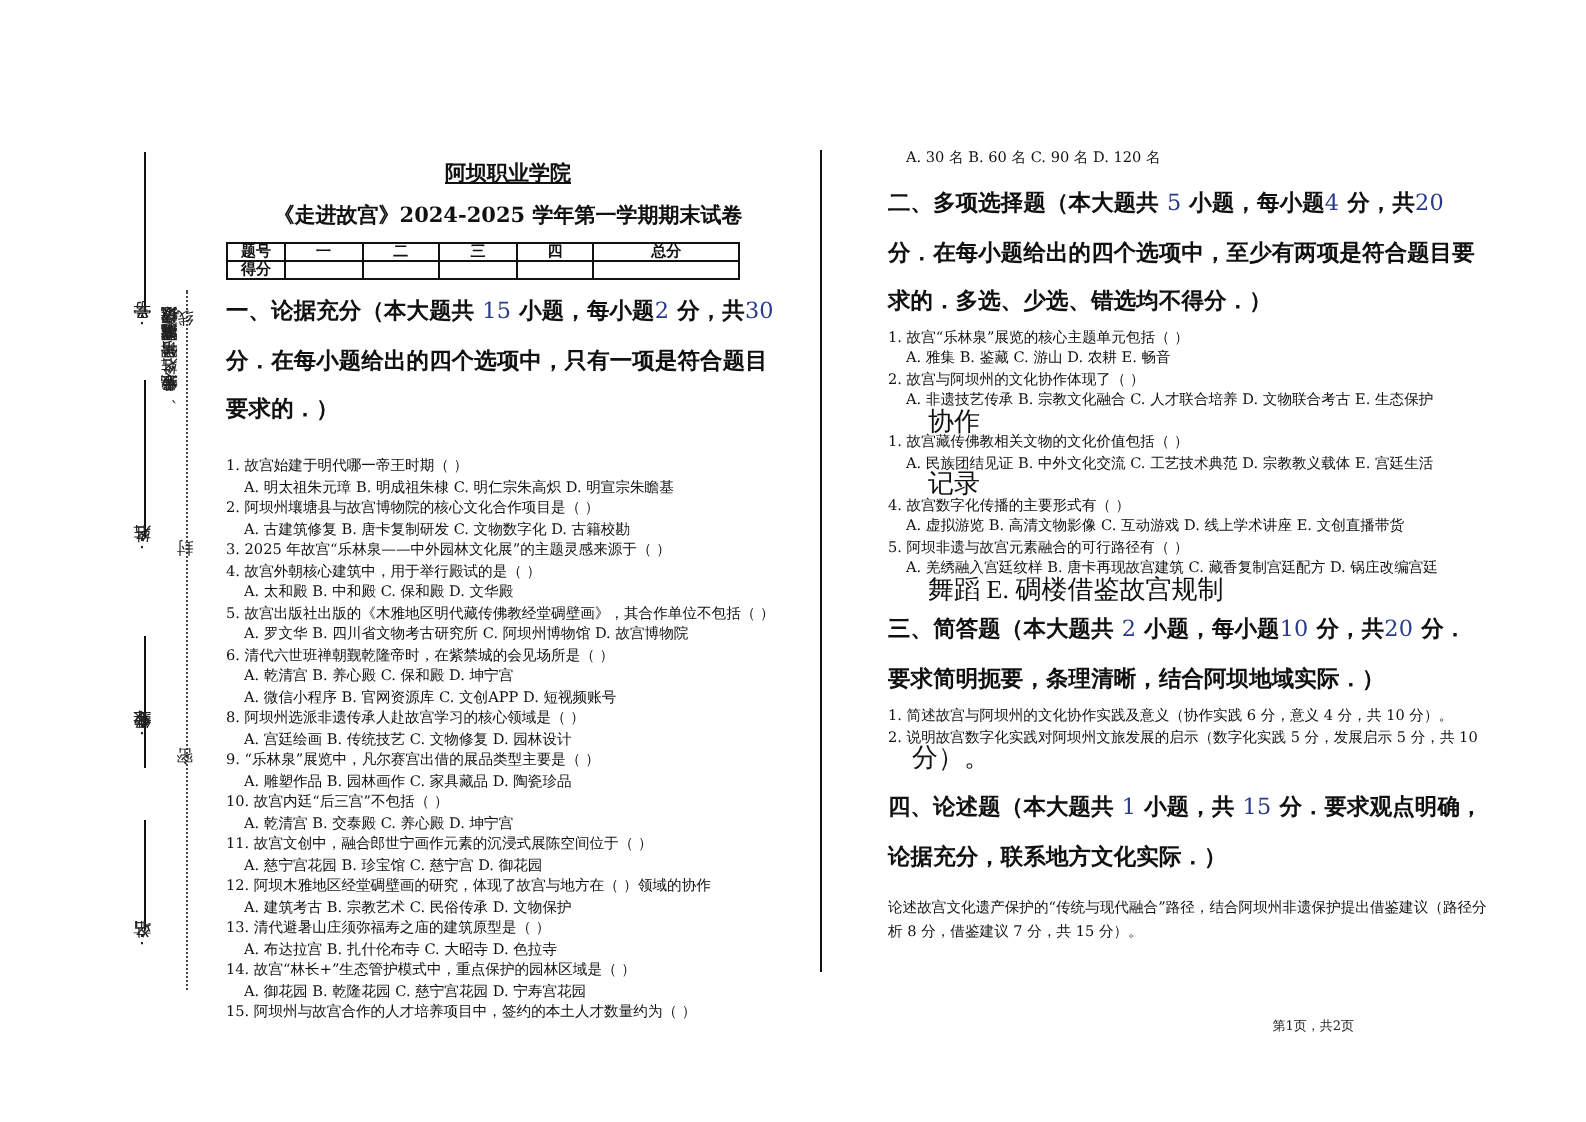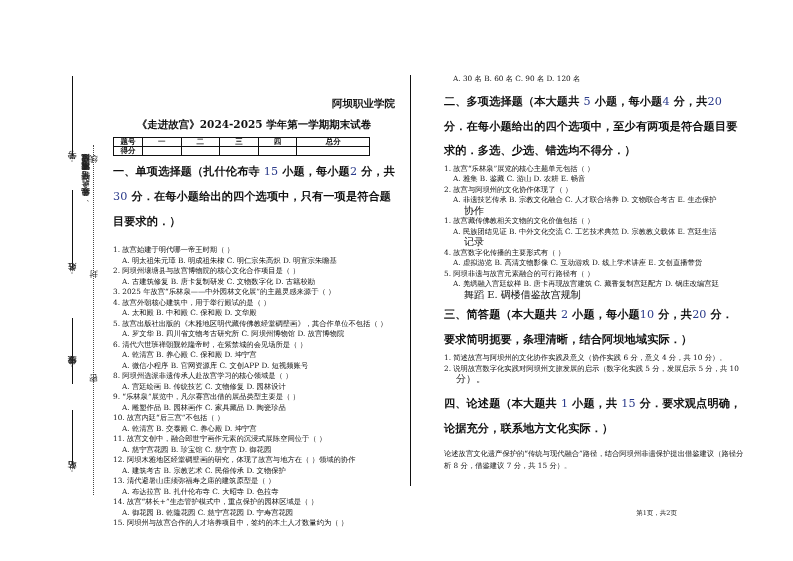--- a/index.html
+++ b/index.html
@@ -13,36 +13,36 @@
   .dotline { position:absolute; left:53px; top:55px; height:350px; width:0;
              border-left:1.4px dotted #444; }
   .vtext { position:absolute; writing-mode:vertical-rl; transform:rotate(180deg);
            font-size:9px; line-height:11px; white-space:nowrap; color:#222; }
   .vtext.small { font-size:8.5px; }
   .seal-char { position:absolute; left:49px; font-size:8.5px; background:#fff;
                writing-mode:vertical-rl; transform:rotate(180deg); line-height:9px; color:#222; }
 
   
   .colL { position:absolute; left:113px; top:80px; width:282px; }
-  .school { text-align:right; font-weight:bold; font-size:10.5px; margin-top:16px; height:14px; line-height:14px; }
+  .school { text-align:center; font-weight:bold; font-size:10.5px; margin-top:0; height:14px; line-height:14px;text-decoration:underline; }
   .title { text-align:center; font-weight:bold; font-size:10.5px; margin-top:7px; height:14px; line-height:14px; }
   table.score { border-collapse:collapse; width:257px; margin-top:6px; font-size:7.5px; }
   table.score td { border:1px solid #111; height:8px; padding:0; text-align:center; font-weight:bold; line-height:8px; }
   .sec-head { font-weight:bold; font-size:11.2px; line-height:24px; margin-top:3px; letter-spacing:0.1px; }
   .sec-head .num { color:#2a3a8a; font-weight:normal; }
   .q { font-size:7.3px; line-height:10.5px; white-space:nowrap; }
   .opt { font-size:7.3px; line-height:10.5px; padding-left:9px; white-space:nowrap; }
 
   .divider { position:absolute; left:410px; top:75px; width:1px; height:411px; background:#111; }
 
   
   .colR { position:absolute; left:444px; top:75px; width:300px; }
   .colR .q, .colR .opt { white-space:normal; }
   .colR .opt { padding-left:9px; }
-  .colR .optcont { padding-left:20px; font-size:10px; line-height:10.5px; }
+  .colR .optcont { padding-left:20px; font-size:13px; line-height:10.5px;font-family:Liberation Serif, serif; }
   .para { font-size:7.3px; line-height:12px; }
 
   .footer { position:absolute; left:0; width:633px; top:509px; text-align:right; font-size:6.5px; color:#222;padding-left:44px; }
 </style>
 </head>
 <body>
 
 <div class="page">
 
   <div class="bind">
@@ -82,21 +82,21 @@
         <td></td>
         <td></td>
         <td></td>
         <td></td>
         <td></td>
       </tr>
     </tbody>
       </table>
 
     <div class="sec-head">
-      <span>一、单项选择题（扎什伦布寺</span>
+      <span>一、论据充分（本大题共</span>
       <span class="num">15</span>
       <span>小题，每小题</span><span class="num">2</span>
       <span>分，共</span><span class="num">30</span>
       <span>分．在每小题给出的四个选项中，只有一项是符合题目要求的．）</span>
     </div>
 
     <div style="margin-top:12px;">
       <div class="q">1. 故宫始建于明代哪一帝王时期（   ）</div>
       <div class="opt">A. 明太祖朱元璋  B. 明成祖朱棣  C. 明仁宗朱高炽  D. 明宣宗朱瞻基</div>
       <div class="q">2. 阿坝州壤塘县与故宫博物院的核心文化合作项目是（   ）</div>

